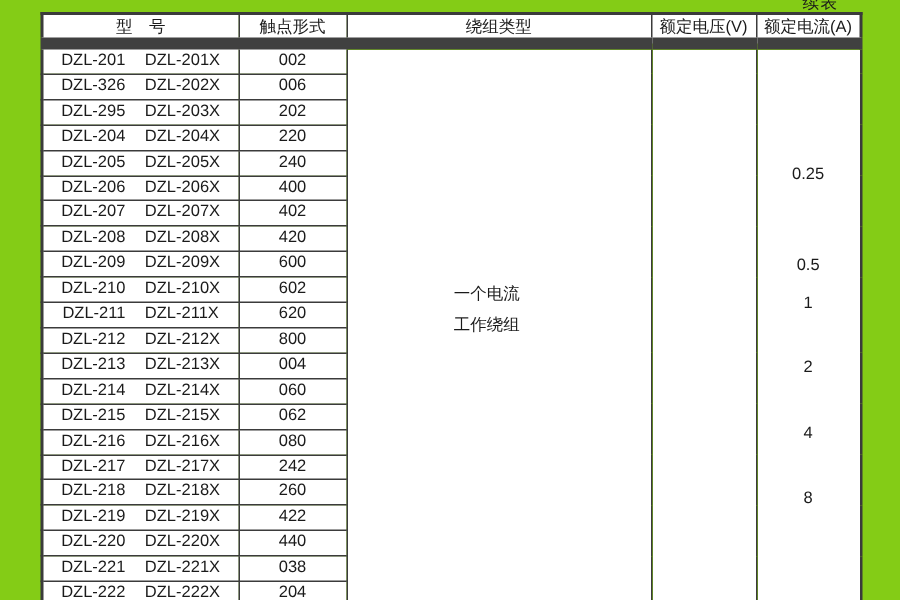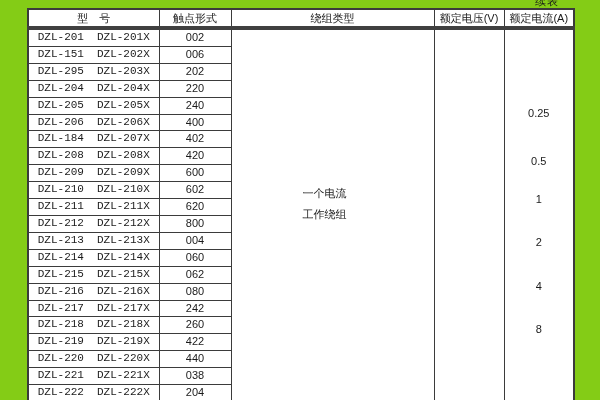--- a/index.html
+++ b/index.html
@@ -38,48 +38,47 @@
   .spec col.c5 { width: 70px; }
   .spec th, .spec td {
     border: 1px solid #3b3b3b;
     font-size: 11px;
     font-weight: normal;
     text-align: center;
     vertical-align: middle;
     background: #fff;
     white-space: pre;
   }
-  .spec thead th { height: 19px; border-bottom: 4px solid #404040; }
+  .spec thead th { height: 19px; border-bottom: 8px solid #404040; }
   .spec tbody td { height: 15.9px; line-height: 15.9px; padding: 0; }
   .model-wrap {
     display: flex;
     justify-content: center;
     gap: 13px;
-    font-family: Liberation Mono, monospace;
   }
   td.cell-winding, td.cell-voltage, td.cell-current {
     position: relative;
     vertical-align: top;
   }
   .winding-text {
     position: absolute;
     left: 0; right: 16px;
     top: 153px;
     text-align: center;
     line-height: 21px;
   }
   .cur {
     position: absolute;
     left: 0; right: 0;
     text-align: center;
     transform: translateY(-50%);
     line-height: 12px;
   }
   .cur:nth-of-type(1) { top: 83px; }
-  .cur:nth-of-type(2) { top: 131px; }
+  .cur:nth-of-type(2) { top: 144px; }
   .cur:nth-of-type(3) { top: 169px; }
   .cur:nth-of-type(4) { top: 212px; }
   .cur:nth-of-type(5) { top: 256px; }
   .cur:nth-of-type(6) { top: 299px; }
 </style>
 </head>
 <body>
 
 <div class="screen">
   <div class="continued">续表</div>
@@ -103,41 +102,41 @@
     </thead>
     <tbody>
         <tr>
           <td><div class="model-wrap"><span>DZL-201</span><span>DZL-201X</span></div></td>
           <td>002</td>
           <td class="cell-winding" rowspan="22"><div class="winding-text"><div>一个电流</div><div>工作绕组</div></div></td>
           <td class="cell-voltage" rowspan="22"></td>
           <td class="cell-current" rowspan="22"><span class="cur">0.25</span><span class="cur">0.5</span><span class="cur">1</span><span class="cur">2</span><span class="cur">4</span><span class="cur">8</span></td>
         </tr>
         <tr>
-          <td><div class="model-wrap"><span>DZL-151</span><span>DZL-202X</span></div></td>
+          <td><div class="model-wrap"><span>DZL-326</span><span>DZL-202X</span></div></td>
           <td>006</td>
         </tr>
         <tr>
           <td><div class="model-wrap"><span>DZL-295</span><span>DZL-203X</span></div></td>
           <td>202</td>
         </tr>
         <tr>
           <td><div class="model-wrap"><span>DZL-204</span><span>DZL-204X</span></div></td>
           <td>220</td>
         </tr>
         <tr>
           <td><div class="model-wrap"><span>DZL-205</span><span>DZL-205X</span></div></td>
           <td>240</td>
         </tr>
         <tr>
           <td><div class="model-wrap"><span>DZL-206</span><span>DZL-206X</span></div></td>
           <td>400</td>
         </tr>
         <tr>
-          <td><div class="model-wrap"><span>DZL-184</span><span>DZL-207X</span></div></td>
+          <td><div class="model-wrap"><span>DZL-207</span><span>DZL-207X</span></div></td>
           <td>402</td>
         </tr>
         <tr>
           <td><div class="model-wrap"><span>DZL-208</span><span>DZL-208X</span></div></td>
           <td>420</td>
         </tr>
         <tr>
           <td><div class="model-wrap"><span>DZL-209</span><span>DZL-209X</span></div></td>
           <td>600</td>
         </tr>

